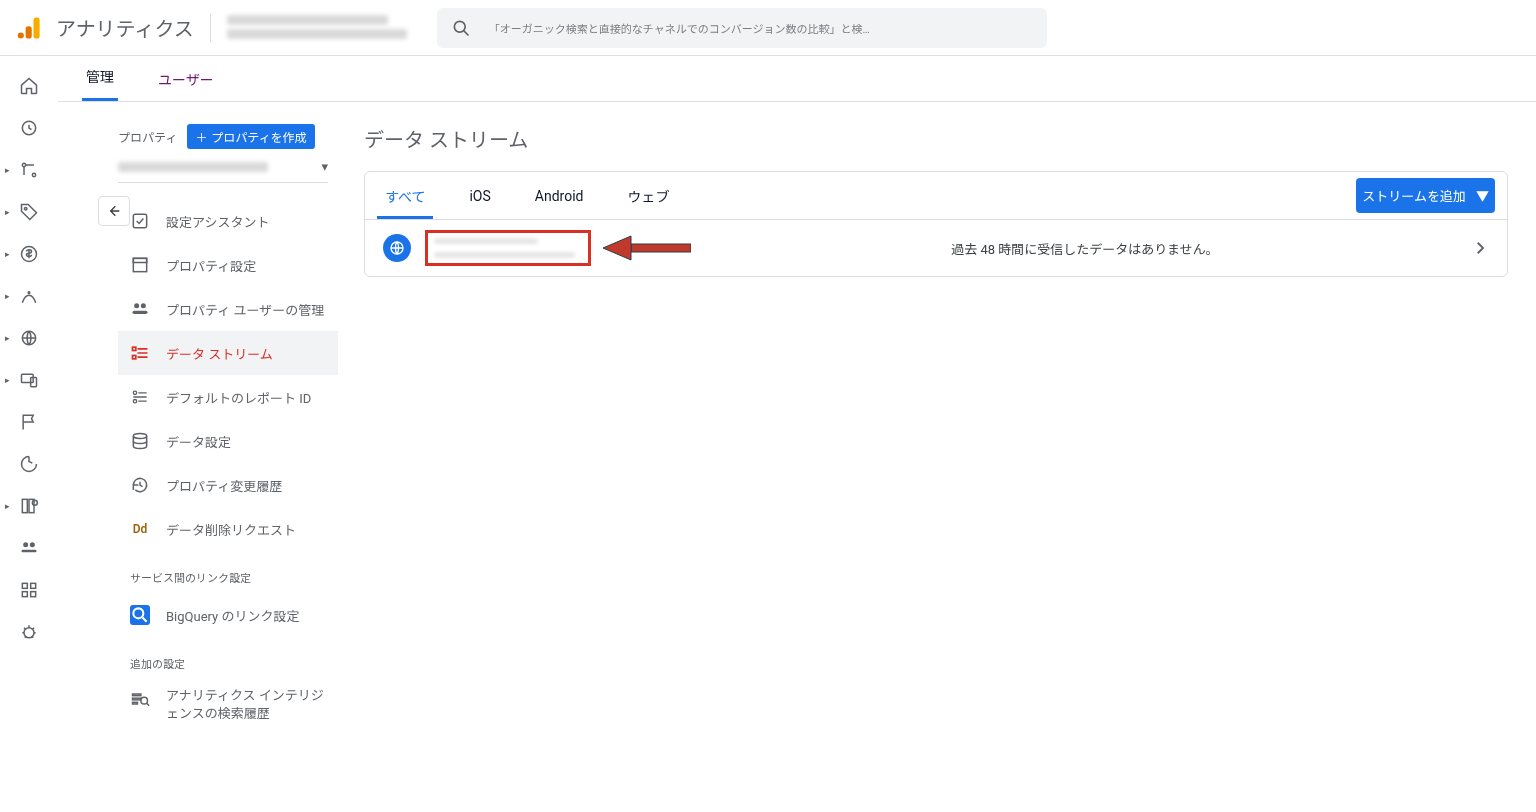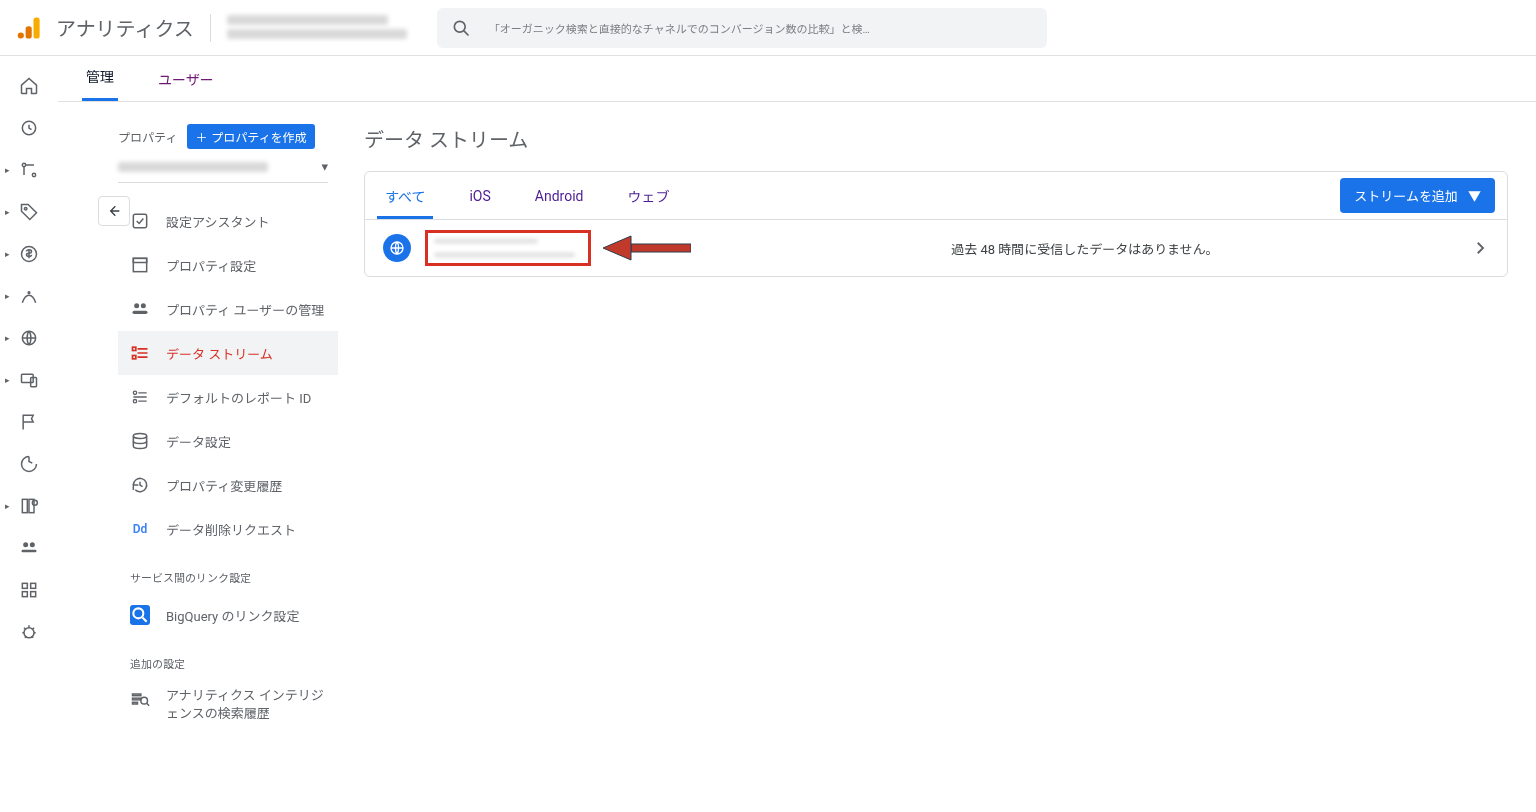--- a/index.html
+++ b/index.html
@@ -46,31 +46,31 @@
 .create-btn { background:#1a73e8; color:#fff; font-size:12px; padding:4px 8px; border-radius:3px; display:flex; align-items:center; gap:4px; cursor:pointer; }
 .prop-select { width:210px; padding:4px 0 8px 0; border-bottom:1px solid #dadce0; display:flex; align-items:center; justify-content:space-between; margin-bottom:16px; cursor:pointer; }
 .prop-select .blur-line { width:150px; margin:0; }
 .side-item { width:220px; height:44px; display:flex; align-items:center; padding:0 12px; gap:16px; font-size:13px; color:#5f6368; cursor:pointer; border-radius:0; }
 .side-item.active { background:#f1f3f4; color:#d93025; }
 .side-item.active svg, .side-item.active .dd-icon { color:#d93025; }
 .side-item svg { width:20px; height:20px; flex-shrink:0; }
 .side-sub-h { font-size:11px; color:#5f6368; margin:18px 0 8px 12px; }
 .ads-icon { width:20px; height:20px; }
 .bq-icon { width:20px; height:20px; background:#1a73e8; border-radius:3px; display:flex; align-items:center; justify-content:center; }
-.dd-icon { width:20px; font-weight:600; font-size:12px; color:#3b82f6; text-align:center; }
+.dd-icon { width:20px; font-weight:600; font-size:12px; color:#a16207; text-align:center; }
 
 
 .page-body { flex:1; padding:22px 28px 0 6px; }
 .page-title { font-size:20px; color:#5f6368; margin-bottom:18px; }
 .card { border:1px solid #dadce0; border-radius:6px; overflow:hidden; }
 .card-tabs { display:flex; align-items:center; border-bottom:1px solid #dadce0; padding:0 12px; height:48px; }
-.ctab { padding:0 8px; margin-right:28px; height:100%; display:flex; align-items:center; font-size:14px; color:#4c1d95; cursor:pointer; }
+.ctab { padding:0 8px; margin-right:28px; height:100%; display:flex; align-items:center; font-size:14px; color:#0f172a; cursor:pointer; }
 .ctab.active { color:#1a73e8; box-shadow:inset 0 -3px 0 #1a73e8; }
 .spacer { flex:1; }
-.add-stream { background:#1a73e8; color:#fff; font-size:13px; padding:8px 14px; border-radius:4px; display:flex; align-items:center; gap:10px; cursor:pointer; }
+.add-stream { background:#1a73e8; color:#fff; font-size:13px; padding:8px 6px; border-radius:4px; display:flex; align-items:center; gap:10px; cursor:pointer; }
 .stream-row { display:flex; align-items:center; height:56px; padding:0 18px; cursor:pointer; }
 .globe { width:28px; height:28px; border-radius:50%; background:#1a73e8; display:flex; align-items:center; justify-content:center; color:#fff; margin-right:14px; flex-shrink:0; }
 .stream-name-box { width:166px; height:36px; border:3px solid #d93025; display:flex; flex-direction:column; justify-content:center; padding:2px 6px; gap:2px; }
 .stream-name-box .blur-line { height:7px; }
 .stream-name-box .bl2 { width:95%; }
 .stream-name-box .bl1 { width:70%; }
 .arrow-callout { margin-left:12px; }
 .status-text { flex:1; text-align:center; font-size:13px; color:#3c4043;margin-left:8px; }
 .chev-r { color:#5f6368; }
 

